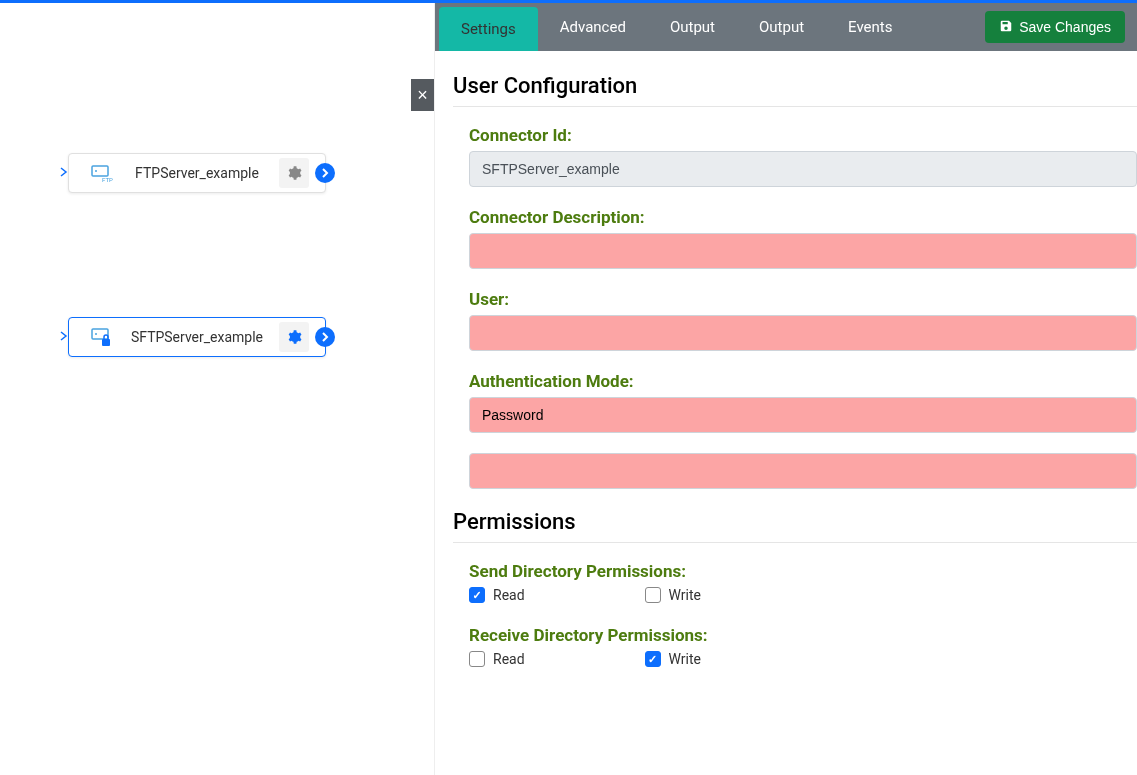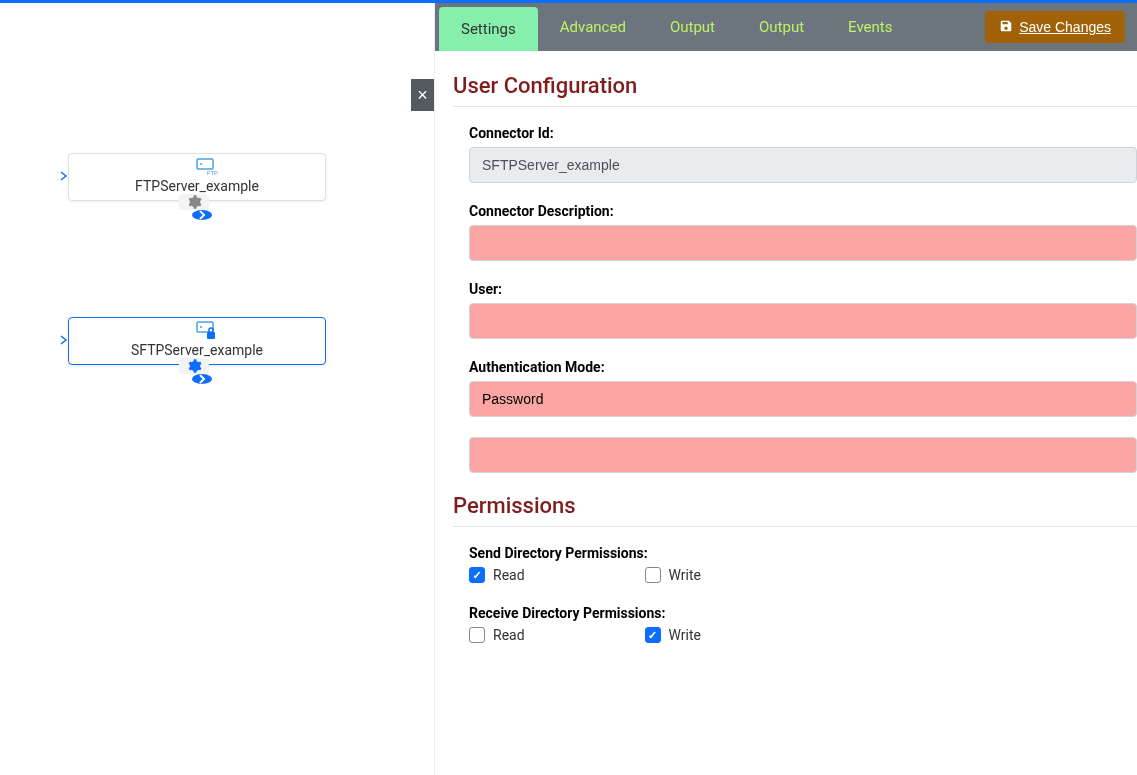--- a/index.html
+++ b/index.html
@@ -6,41 +6,41 @@
 body { font-family: -apple-system, BlinkMacSystemFont, "Segoe UI", Roboto, Arial, sans-serif; font-size: 14px; color: #333; background: #fff; width: 1137px; height: 775px; overflow: hidden; }
 
 .top-accent { height: 3px; background: #0d6efd; width: 100%; }
 
 .layout { display: flex; height: 772px; }
 .left-panel { width: 435px; position: relative; background: #fff; border-right: 1px solid #eee; }
 .right-panel { flex: 1; background: #fff; display: flex; flex-direction: column; }
 
 .collapse-btn { position: absolute; top: 76px; right: 0; width: 23px; height: 32px; background: #555a5f; color: #fff; display: flex; align-items: center; justify-content: center; font-size: 18px; cursor: pointer; border: none; }
 
-.connector-card { position: absolute; width: 258px; height: 48px; background: #fff; border: 1px solid #e0e0e0; border-radius: 4px; box-shadow: 0 1px 3px rgba(0,0,0,0.08); display: flex; align-items: center; flex-direction: column; }
+.connector-card { position: absolute; width: 258px; height: 40px; background: #fff; border: 1px solid #e0e0e0; border-radius: 4px; box-shadow: 0 1px 3px rgba(0,0,0,0.08); display: flex; align-items: center; }
 .connector-card.selected { border: 1.5px solid #0d6efd; }
 
 .card-handle-left { position: absolute; left: -10px; top: 50%; transform: translateY(-50%); width: 12px; height: 12px; color: #0d6efd; font-size: 10px; }
 .card-icon { margin-left: 18px; width: 28px; height: 28px; display: flex; align-items: center; justify-content: center; }
 .card-label { flex: 1; text-align: center; font-size: 14px; color: #333; }
 .card-gear { width: 30px; height: 30px; display: flex; align-items: center; justify-content: center; background: #f3f3f3; border-radius: 3px; margin-right: 6px; cursor: pointer; }
 .card-arrow { width: 20px; height: 20px; background: #0d6efd; border-radius: 50%; display: flex; align-items: center; justify-content: center; margin-right: -10px; cursor: pointer; }
 
 .tabs-bar { height: 48px; background: #6c757d; display: flex; align-items: stretch; padding-left: 4px; position: relative; }
-.tab { padding: 0 22px; display: flex; align-items: center; color: #bef264; font-size: 15px; cursor: pointer; }
-.tab.active { background: #86efac; color: #333; border-top-left-radius: 4px; border-top-right-radius: 4px; margin-top: 4px; }
-.save-btn { position: absolute; right: 12px; top: 8px; height: 32px; padding: 0 14px; background: #a16207; color: #fff; border: none; border-radius: 4px; font-size: 14px; display: flex; align-items: center; gap: 6px; cursor: pointer; text-decoration: underline; }
+.tab { padding: 0 22px; display: flex; align-items: center; color: #ffffff; font-size: 15px; cursor: pointer; }
+.tab.active { background: #14b8a6; color: #333; border-top-left-radius: 4px; border-top-right-radius: 4px; margin-top: 4px; }
+.save-btn { position: absolute; right: 12px; top: 8px; height: 32px; padding: 0 14px; background: #15803d; color: #fff; border: none; border-radius: 4px; font-size: 14px; display: flex; align-items: center; gap: 6px; cursor: pointer; }
 
 .content { flex: 1; padding: 22px 0 22px 18px; overflow-y: auto; }
-.section-heading { font-size: 22px; font-weight: 500; color: #7f1d1d; margin-bottom: 8px; }
+.section-heading { font-size: 22px; font-weight: 500; color: #000000; margin-bottom: 8px; }
 .section-divider { border: none; border-top: 1px solid #e5e5e5; margin-bottom: 18px; }
 
 .form-section { padding-left: 16px; padding-right: 0; }
 .form-group { margin-bottom: 20px; }
-.form-label { font-weight: 700; font-size: 14px; color: #000000; display: block; margin-bottom: 6px; }
+.form-label { font-weight: 700; font-size: 17px; color: #4d7c0f; display: block; margin-bottom: 6px; }
 .form-input { width: 100%; height: 36px; border: 1px solid #ced4da; border-radius: 4px; padding: 0 12px; font-size: 14px; background: #fca5a5; }
 .form-input:disabled { background: #e9ecef; color: #495057; }
 
 .perm-row { display: flex; gap: 120px; margin-bottom: 8px; }
 .checkbox-label { display: flex; align-items: center; gap: 8px; font-size: 14px; cursor: pointer; justify-content: flex-end; }
 .checkbox { width: 16px; height: 16px; border: 1.5px solid #888; border-radius: 3px; display: inline-flex; align-items: center; justify-content: center; background: #fff; }
 .checkbox.checked { background: #0d6efd; border-color: #0d6efd; }
 .checkbox.checked::after { content: "✓"; color: #fff; font-size: 11px; font-weight: bold; line-height: 1; }
 .perm-group { margin-bottom: 22px; }
 </style>

